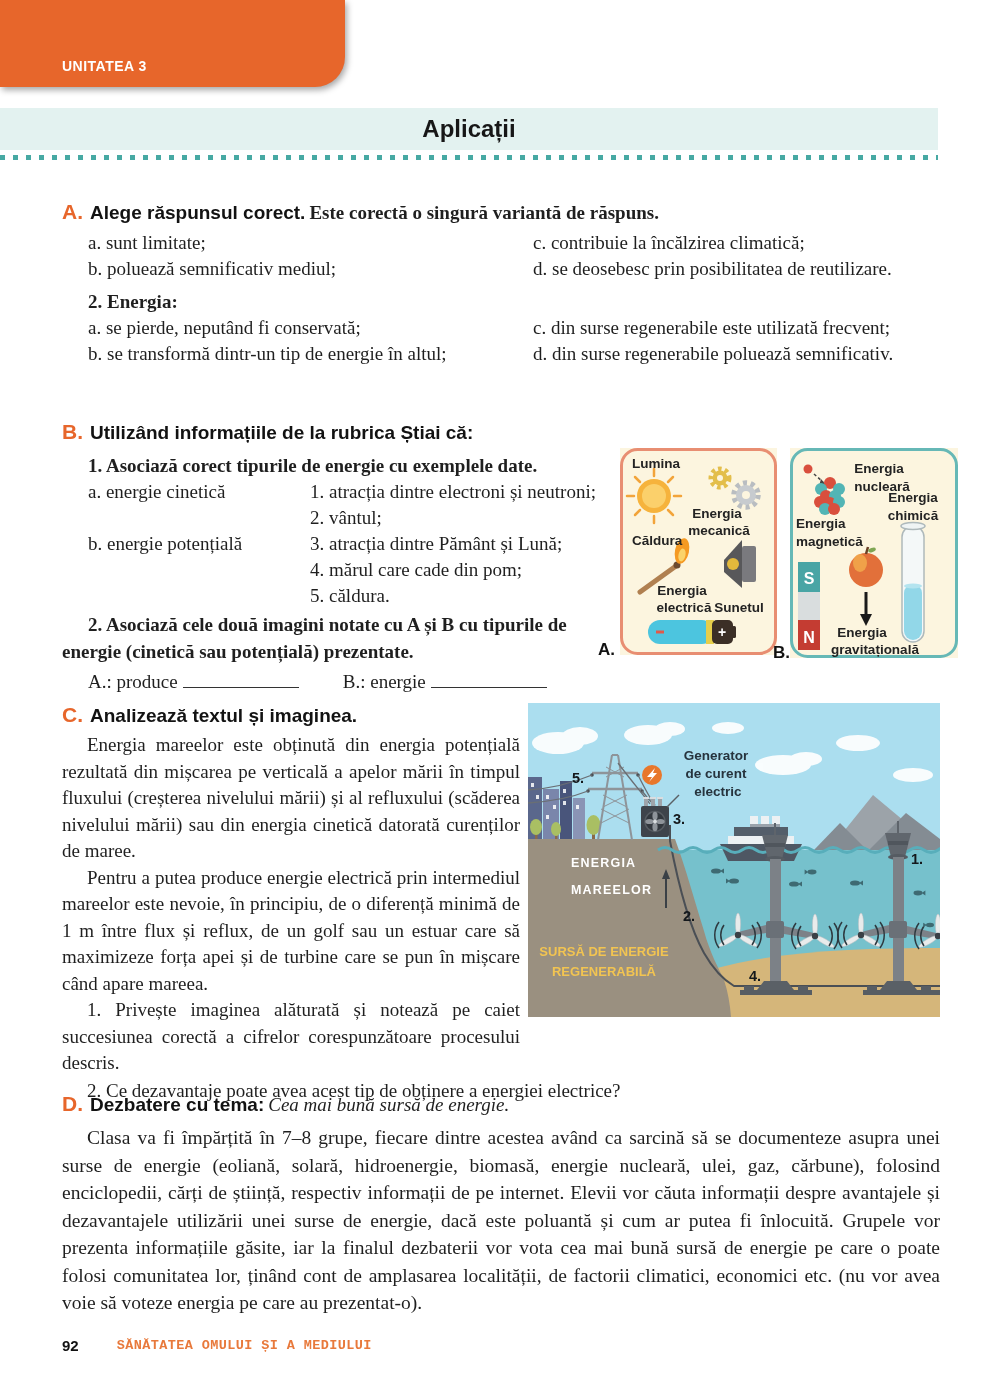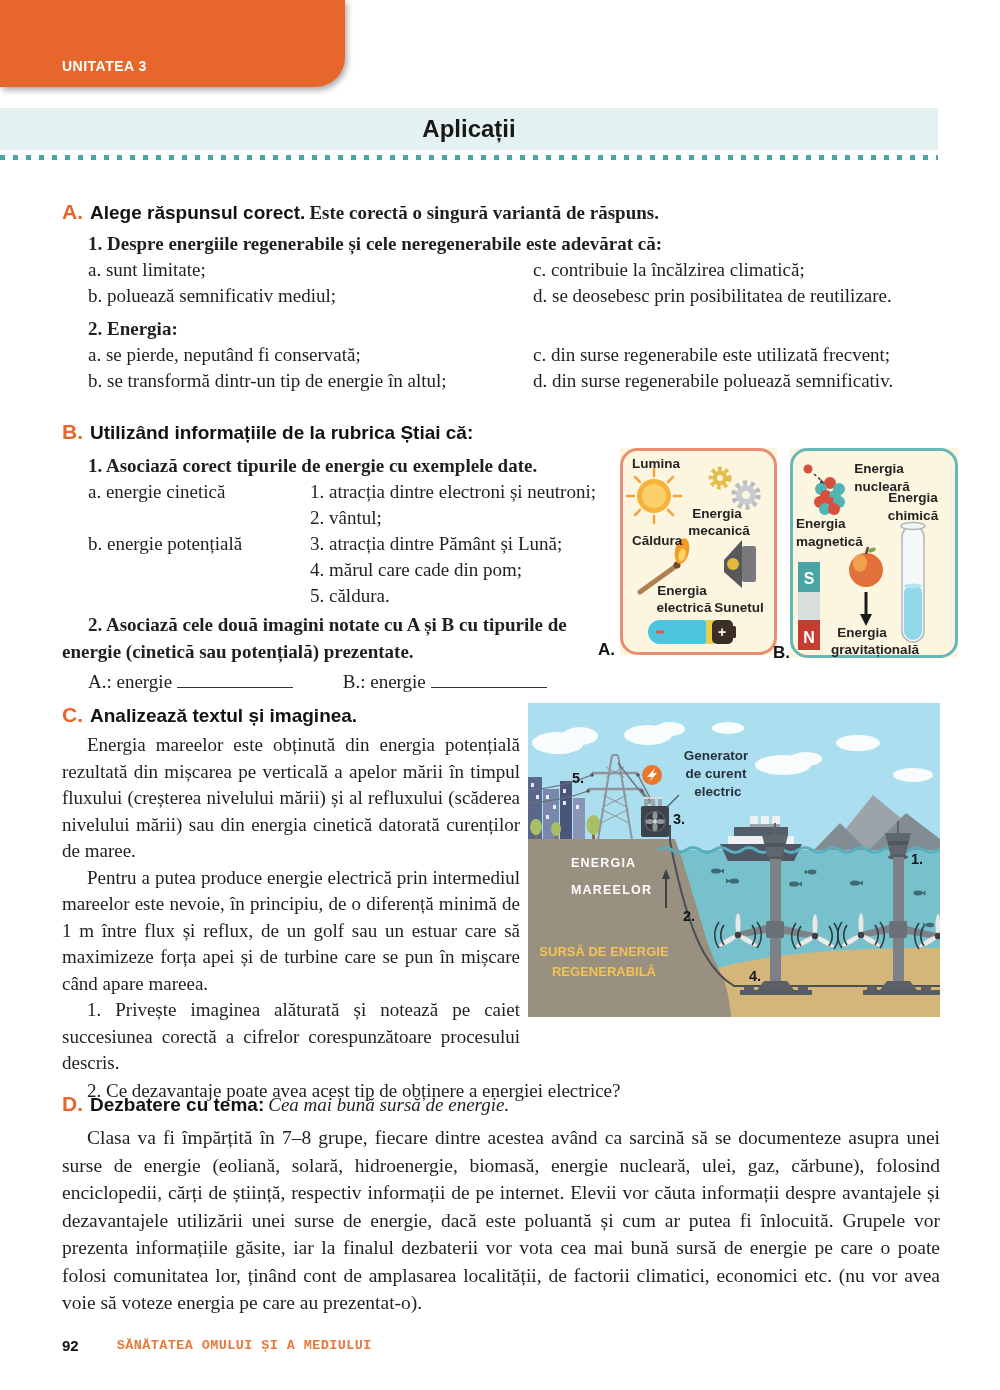--- a/index.html
+++ b/index.html
@@ -80,21 +80,20 @@
 <div class="banner">
   <div class="banner-title">Aplicații</div>
 </div>
 <div class="dots"></div>
 
 <div class="secA">
   <div class="sec-head">
     <span class="letter">A.</span><span class="sec-title">Alege răspunsul corect.</span>
     <span class="sub">Este corectă o singură variantă de răspuns.</span>
   </div>
-  <div class="q-head">1. Despre energiile regenerabile și cele neregenerabile este adevărat că:</div>
   <div class="opt-grid">
     <span>a. sunt limitate;</span>
     <span>c. contribuie la încălzirea climatică;</span>
     <span>b. poluează semnificativ mediul;</span>
     <span>d. se deosebesc prin posibilitatea de reutilizare.</span>
   </div>
   <div class="q-head">2. Energia:</div>
   <div class="opt-grid">
     <span>a. se pierde, neputând fi conservată;</span>
     <span>c. din surse regenerabile este utilizată frecvent;</span>
@@ -112,21 +111,21 @@
     <span class="mleft-a">a. energie cinetică</span>
     <span class="mleft-b">b. energie potențială</span>
     <span style="grid-column:2;grid-row:1;">1. atracția dintre electroni și neutroni;</span>
     <span style="grid-column:2;grid-row:2;">2. vântul;</span>
     <span style="grid-column:2;grid-row:3;">3. atracția dintre Pământ și Lună;</span>
     <span style="grid-column:2;grid-row:4;">4. mărul care cade din pom;</span>
     <span style="grid-column:2;grid-row:5;">5. căldura.</span>
   </div>
   <div class="q2b">2. Asociază cele două imagini notate cu A și B cu tipurile de energie (cinetică sau potențială) prezentate.</div>
   <div class="answers">
-    <span class="ansA"><span>A.: energie</span><span class="blank"></span></span>
+    <span class="ansA"><span>A.: produce</span><span class="blank"></span></span>
     <span><span>B.: energie</span><span class="blank"></span></span>
   </div>
 </div>
 
 <div class="img-box" style="left:620px; top:448px; width:157px; height:207px;">
   <svg width="157" height="207" viewBox="0 0 157 207">
     <rect x="1.5" y="1.5" width="154" height="204" rx="16" fill="#FCF5DF" stroke="#E88E72" stroke-width="3"></rect>
 
     <g>
       <g stroke="#F2A43A" stroke-width="2.5" stroke-linecap="round">

